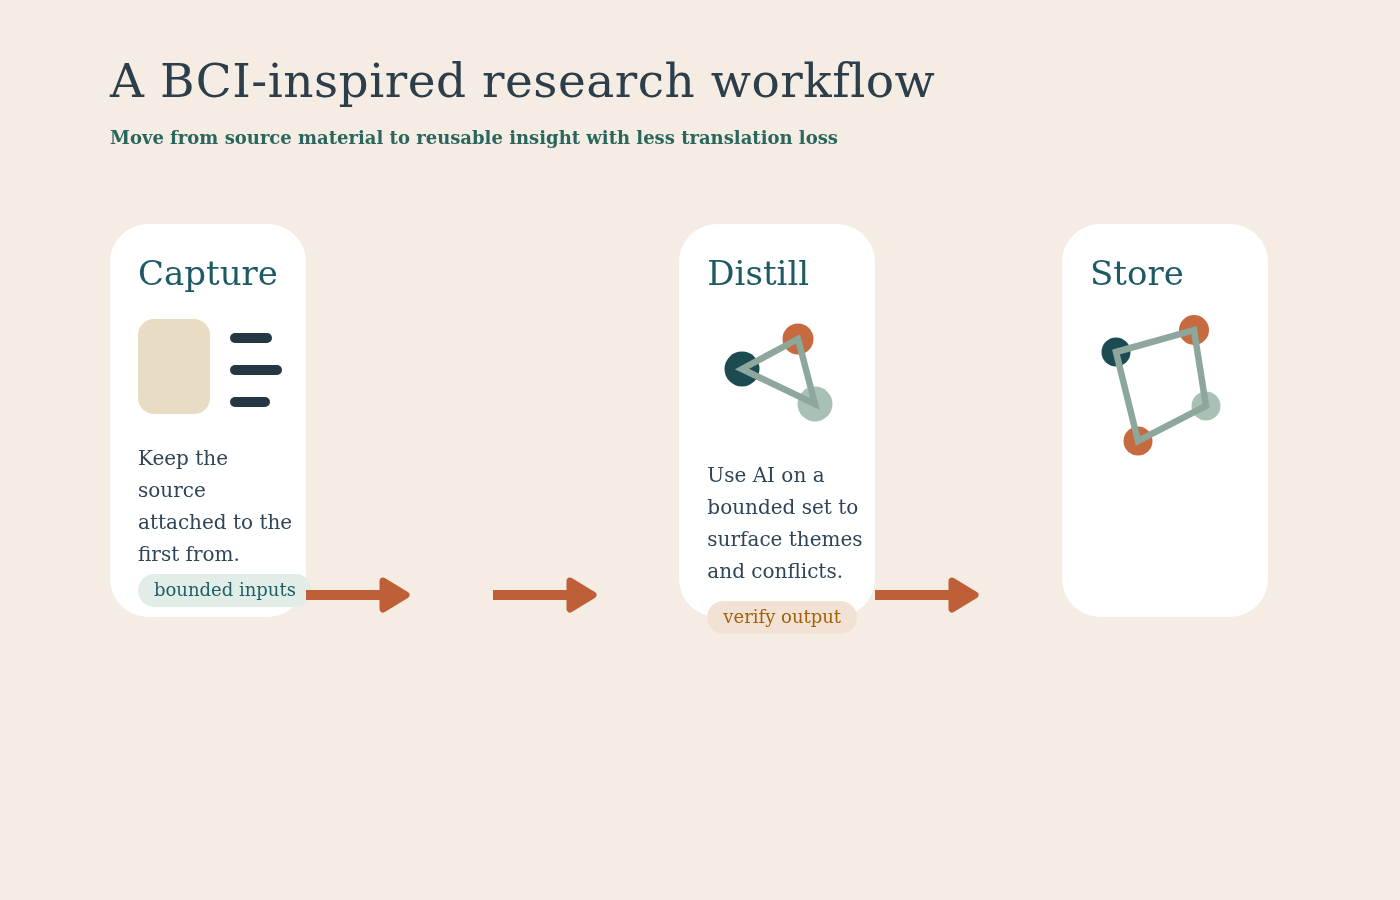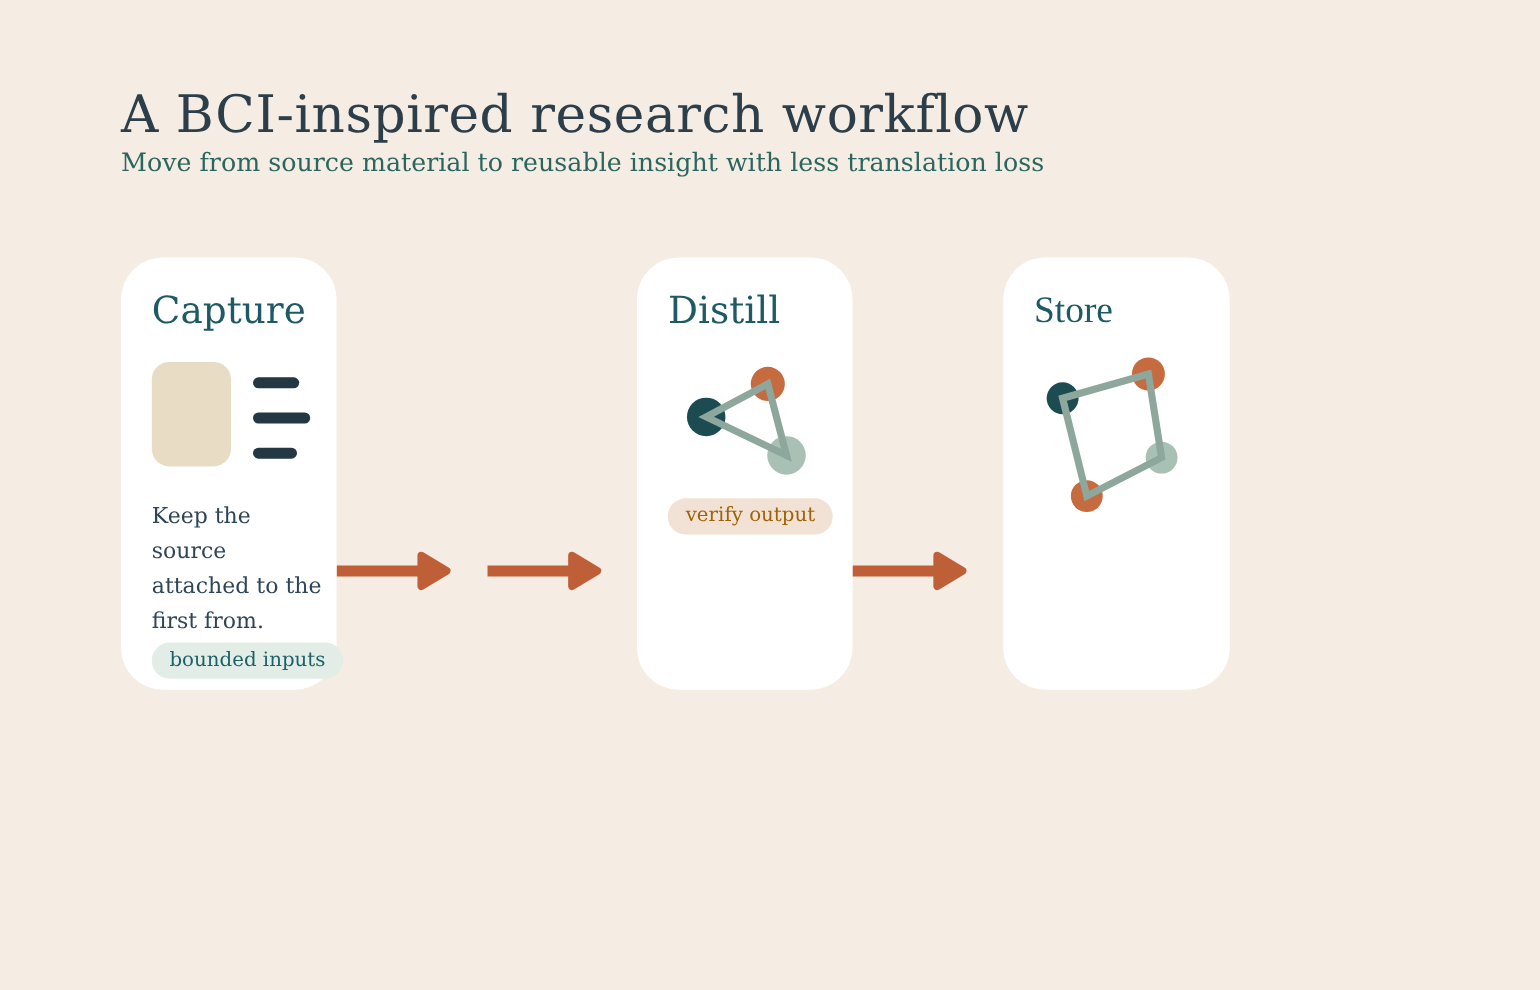--- a/index.html
+++ b/index.html
@@ -1,40 +1,40 @@
 <!DOCTYPE html>
 <html><head>
 <meta charset="utf-8">
 <style>
   html,body{margin:0;padding:0;}
   body{
     width:1400px;height:900px;overflow:hidden;
     background:#f5ece3;
     font-family:"DejaVu Serif","Liberation Serif",serif;
   }
-  .page{padding:76px 0 0 110px;width:1290px;}
+  .page{padding:52px 0 0 110px;width:1290px;}
   .title{
     font-size:47px;font-weight:400;color:#2d3e4b;
     margin:0;line-height:58px;letter-spacing:.5px;
   }
   .subtitle{
-    font-size:23px;font-weight:400;color:#2a665e;
-    margin:0 0 0 0;line-height:28px;
+    font-size:18px;font-weight:700;color:#2a665e;
+    margin:14px 0 0 0;line-height:28px;
   }
   .flow-row{
-    display:flex;align-items:center;
-    margin-top:72px;width:1008px;
+    display:flex;align-items:flex-end;
+    margin-top:72px;width:1158px;
   }
   .card{
     background:#ffffff;border-radius:38px;
     width:196px;height:393px;flex:0 0 auto;
     padding:28px 8px 0 28px;box-sizing:border-box;
     overflow:visible;
   }
-  .card.wide{width:206px;font-family:Liberation Serif, serif;}
+  .card.wide{width:206px;}
   .card h2{
     font-size:34px;font-weight:400;color:#1e5a64;
     margin:0;line-height:42px;
   }
   .desc{
     font-size:20px;color:#2e4457;line-height:32px;
     margin:0;padding-right:2px;
   }
   .badge{
     display:inline-block;border-radius:17px;
@@ -116,20 +116,21 @@
     </div>
 
     <div class="card card-compare">
       <h2>Distill</h2>
       <svg class="icon-svg compare-svg" width="150" height="115" viewBox="0 0 150 115">
         <circle cx="35" cy="55" r="17.5" fill="#1d4b52"></circle>
         <circle cx="91" cy="25" r="15.5" fill="#c66a3f"></circle>
         <circle cx="108" cy="90" r="17.5" fill="#a9c1b5"></circle>
         <path d="M35 55 L91 25 L108 90 Z" fill="none" stroke="#8da79d" stroke-width="6.5"></path>
       </svg>
+      <p class="desc">Use AI on a bounded set to surface themes and conflicts.</p>
       <span class="badge peach">verify output</span>
     </div>
 
     <div class="arrow">
       <svg width="108" height="44" viewBox="0 0 108 44">
         <line x1="0" y1="22" x2="80" y2="22" stroke="#bf5f38" stroke-width="10"></line>
         <path d="M77 8 L100 22 L77 36 Z" fill="#bf5f38" stroke="#bf5f38" stroke-width="7" stroke-linejoin="round"></path>
       </svg>
     </div>
 

